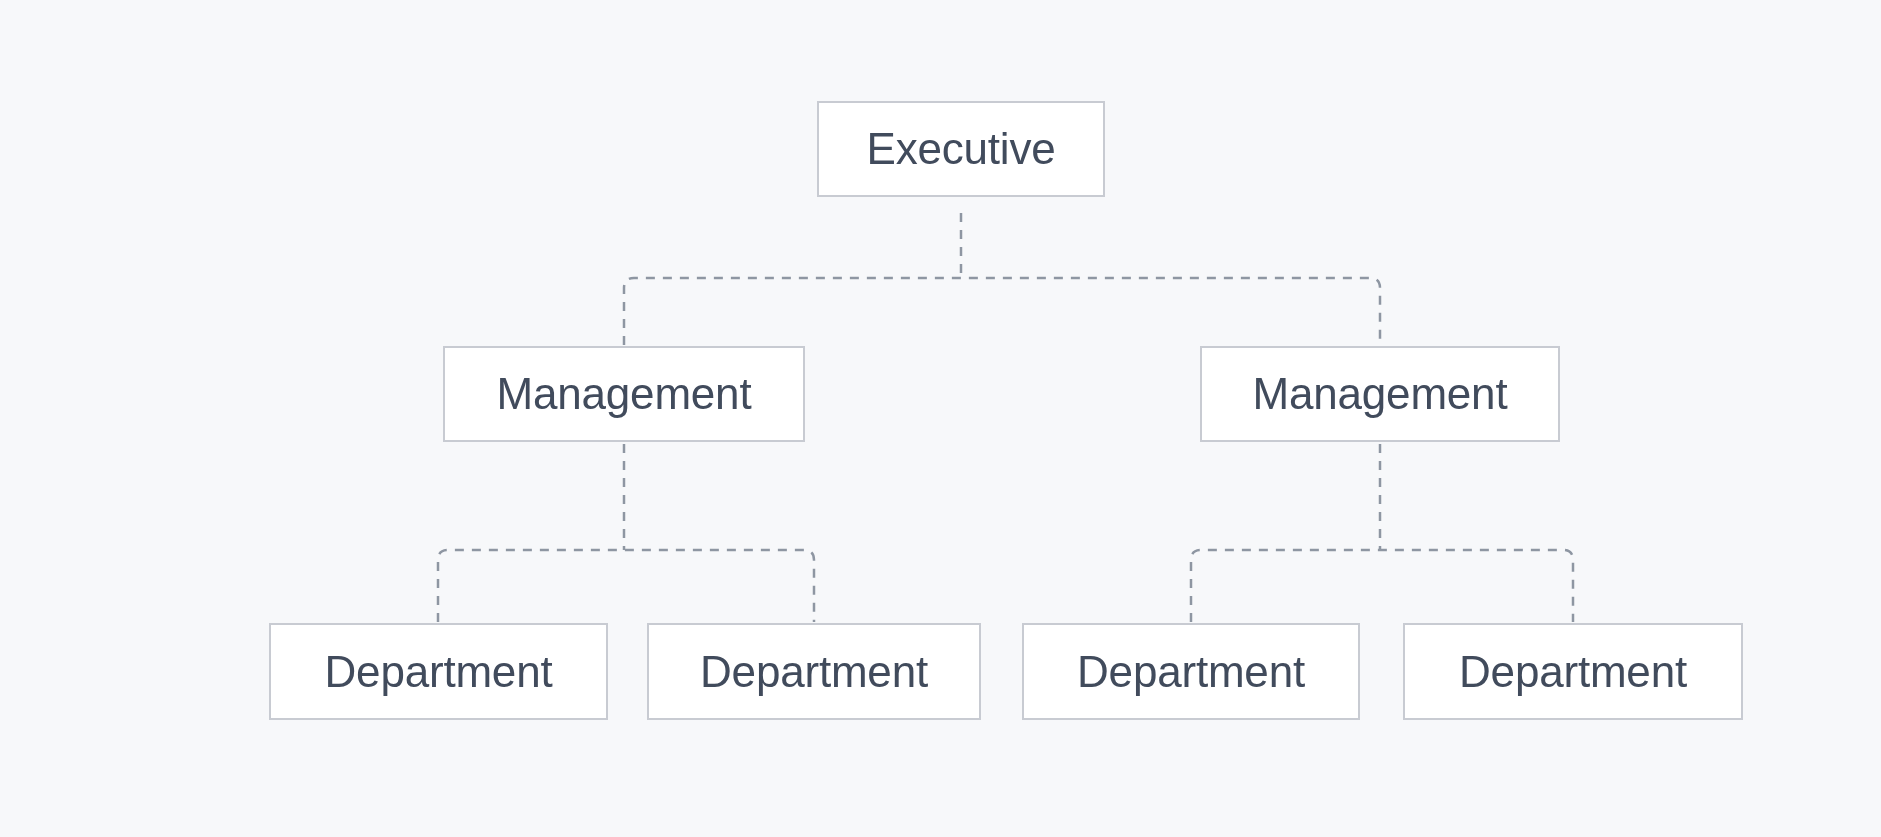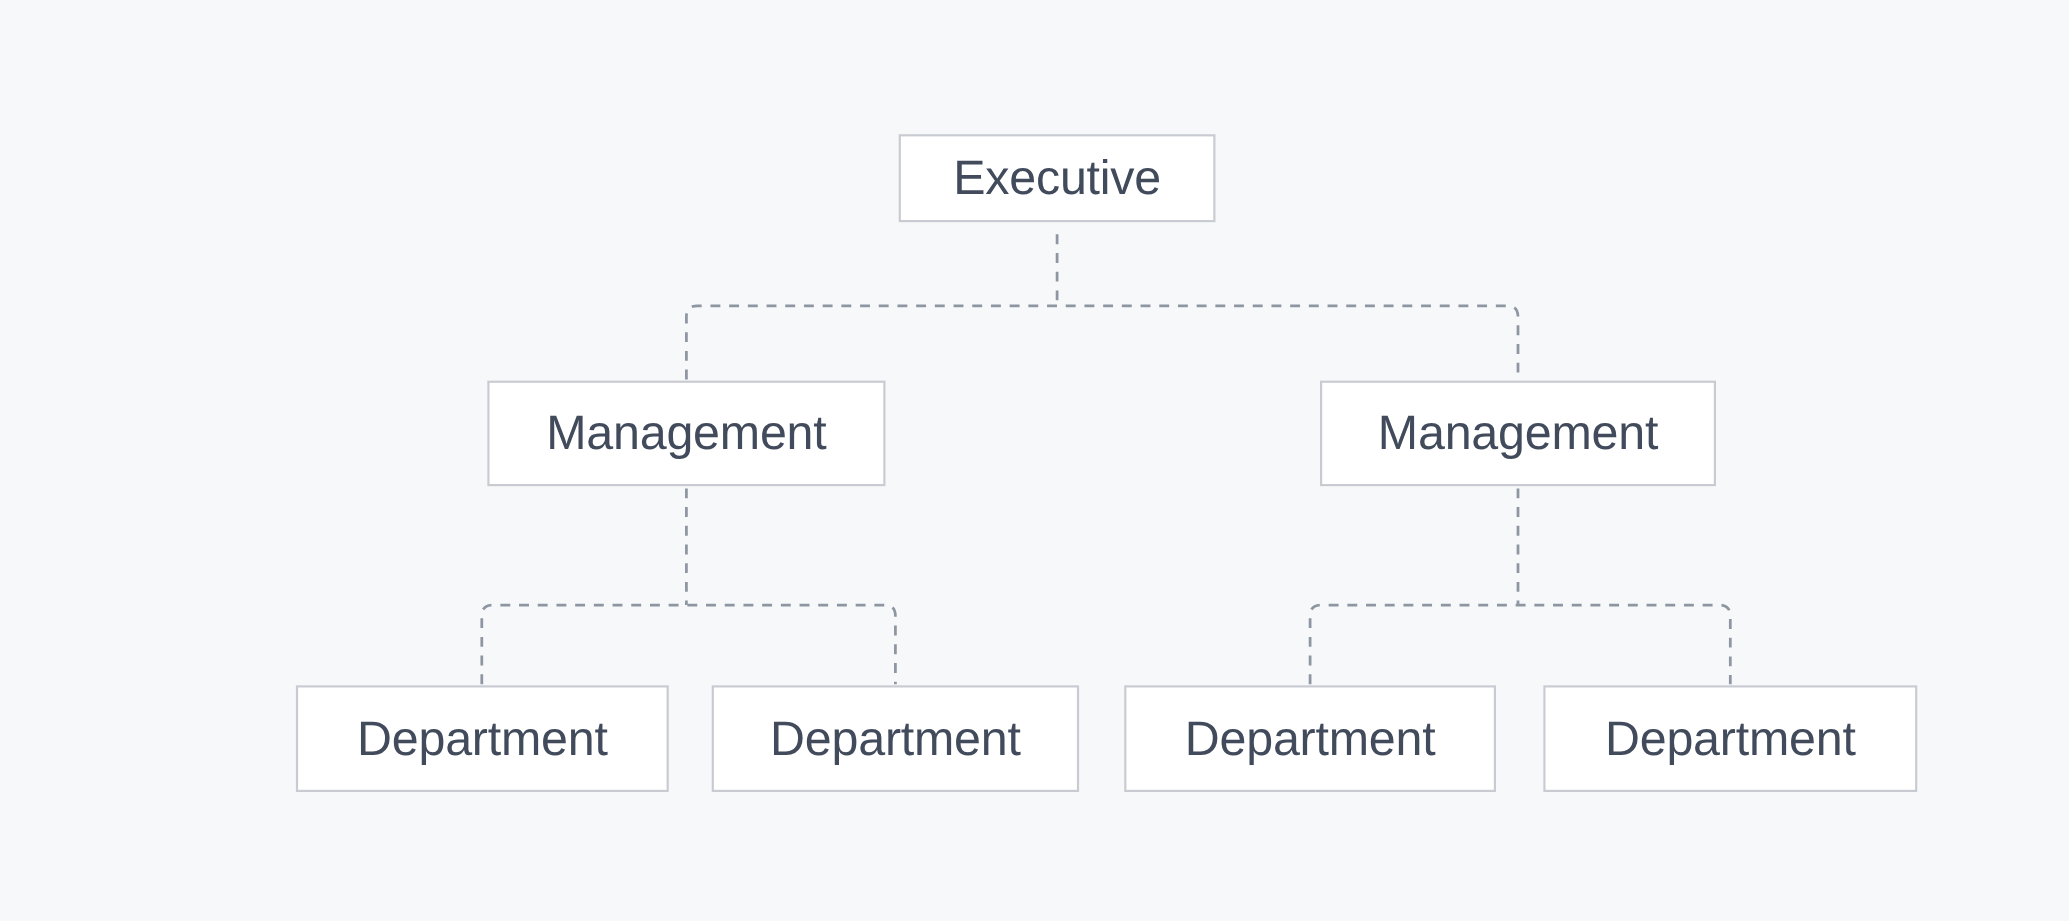--- a/index.html
+++ b/index.html
@@ -60,21 +60,21 @@
 
   <svg class="connectors" viewBox="0 0 1881 837" xmlns="http://www.w3.org/2000/svg" aria-hidden="true">
     <path d="M961,213 L961,278"></path>
     <path d="M624,345 L624,288 Q624,278 634,278 L1370,278 Q1380,278 1380,288 L1380,345"></path>
     <path d="M624,444 L624,550"></path>
     <path d="M438,622 L438,560 Q438,550 448,550 L804,550 Q814,550 814,560 L814,622"></path>
     <path d="M1380,444 L1380,550"></path>
     <path d="M1191,622 L1191,560 Q1191,550 1201,550 L1563,550 Q1573,550 1573,560 L1573,622"></path>
   </svg>
 
-  <div class="node" style="left:817px; top:122px; width:288px; height:80px;text-align:center;">
+  <div class="node" style="left:817px; top:101px; width:288px; height:96px;text-align:center;">
     <span class="node-label">Executive</span>
   </div>
 
   <div class="node" style="left:443px; top:346px; width:362px; height:96px;">
     <span class="node-label">Management</span>
   </div>
 
   <div class="node" style="left:1200px; top:346px; width:360px; height:96px;">
     <span class="node-label">Management</span>
   </div>

